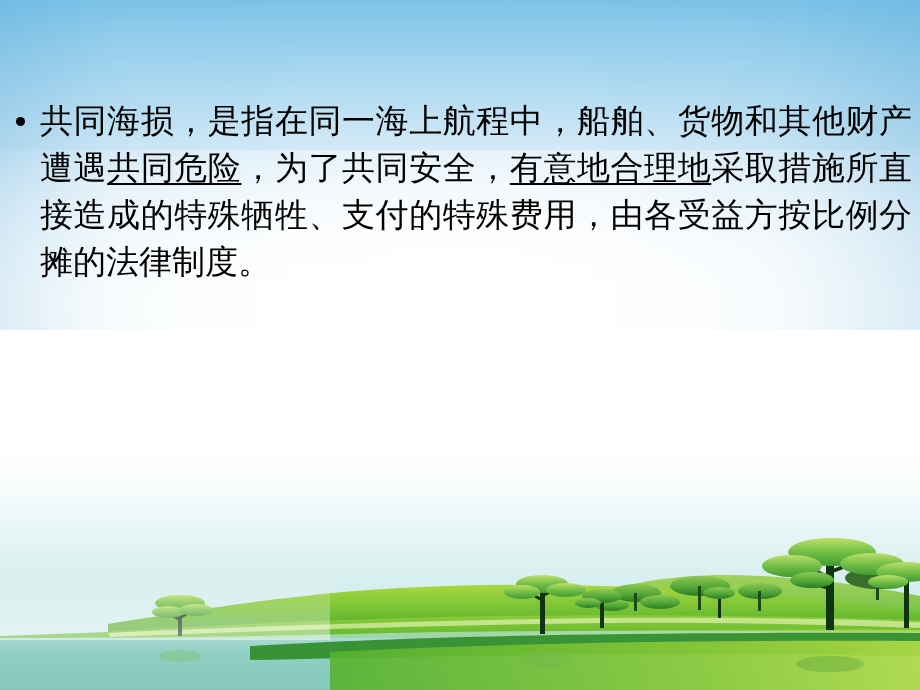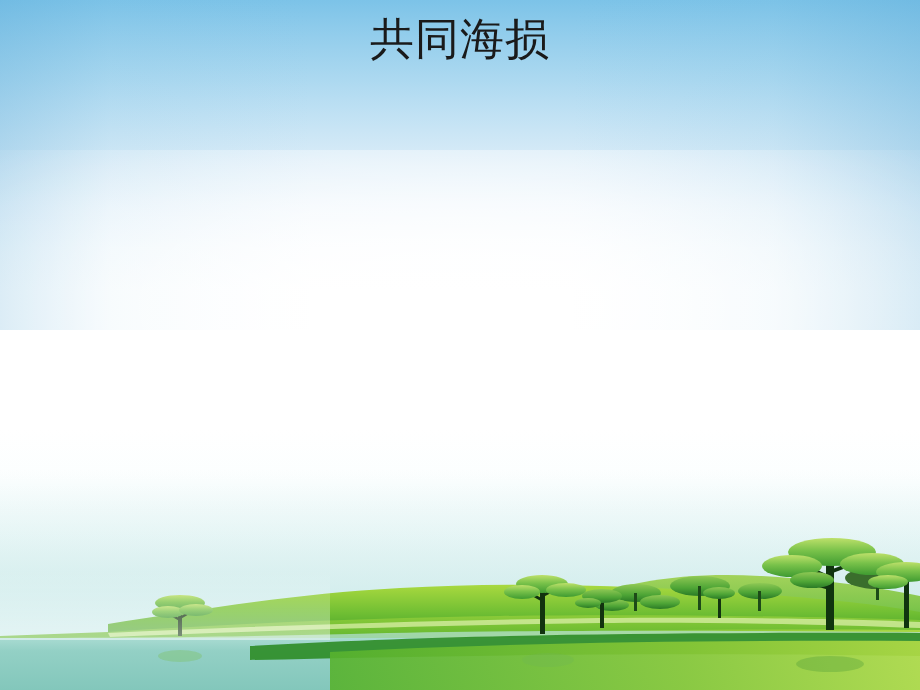--- a/index.html
+++ b/index.html
@@ -258,16 +258,19 @@
 
       <g>
         <rect x="718" y="136" width="3" height="22" fill="#12330f"></rect>
         <ellipse cx="719" cy="133" rx="16" ry="6" fill="url(#gCanopyDark)"></ellipse>
       </g>
 
       <rect x="0" y="110" width="330" height="70" fill="url(#gFade)" opacity="0.85"></rect>
     </svg>
   </div>
 
-  <div class="title">共同海损</div>
-
+
+  <div class="body-block">
+    <span class="bullet-dot"></span>
+    <div class="body-text"><span>共同海损，是指在同一海上航程中，船舶、货物和其他财产遭遇</span><span class="u">共同危险</span><span>，为了共同安全，</span><span class="u">有意地合理地</span><span>采取措施所直接造成的特殊牺牲、支付的特殊费用，由各受益方按比例分摊的法律制度。</span></div>
+  </div>
 
 </div>
 
 </body></html>

